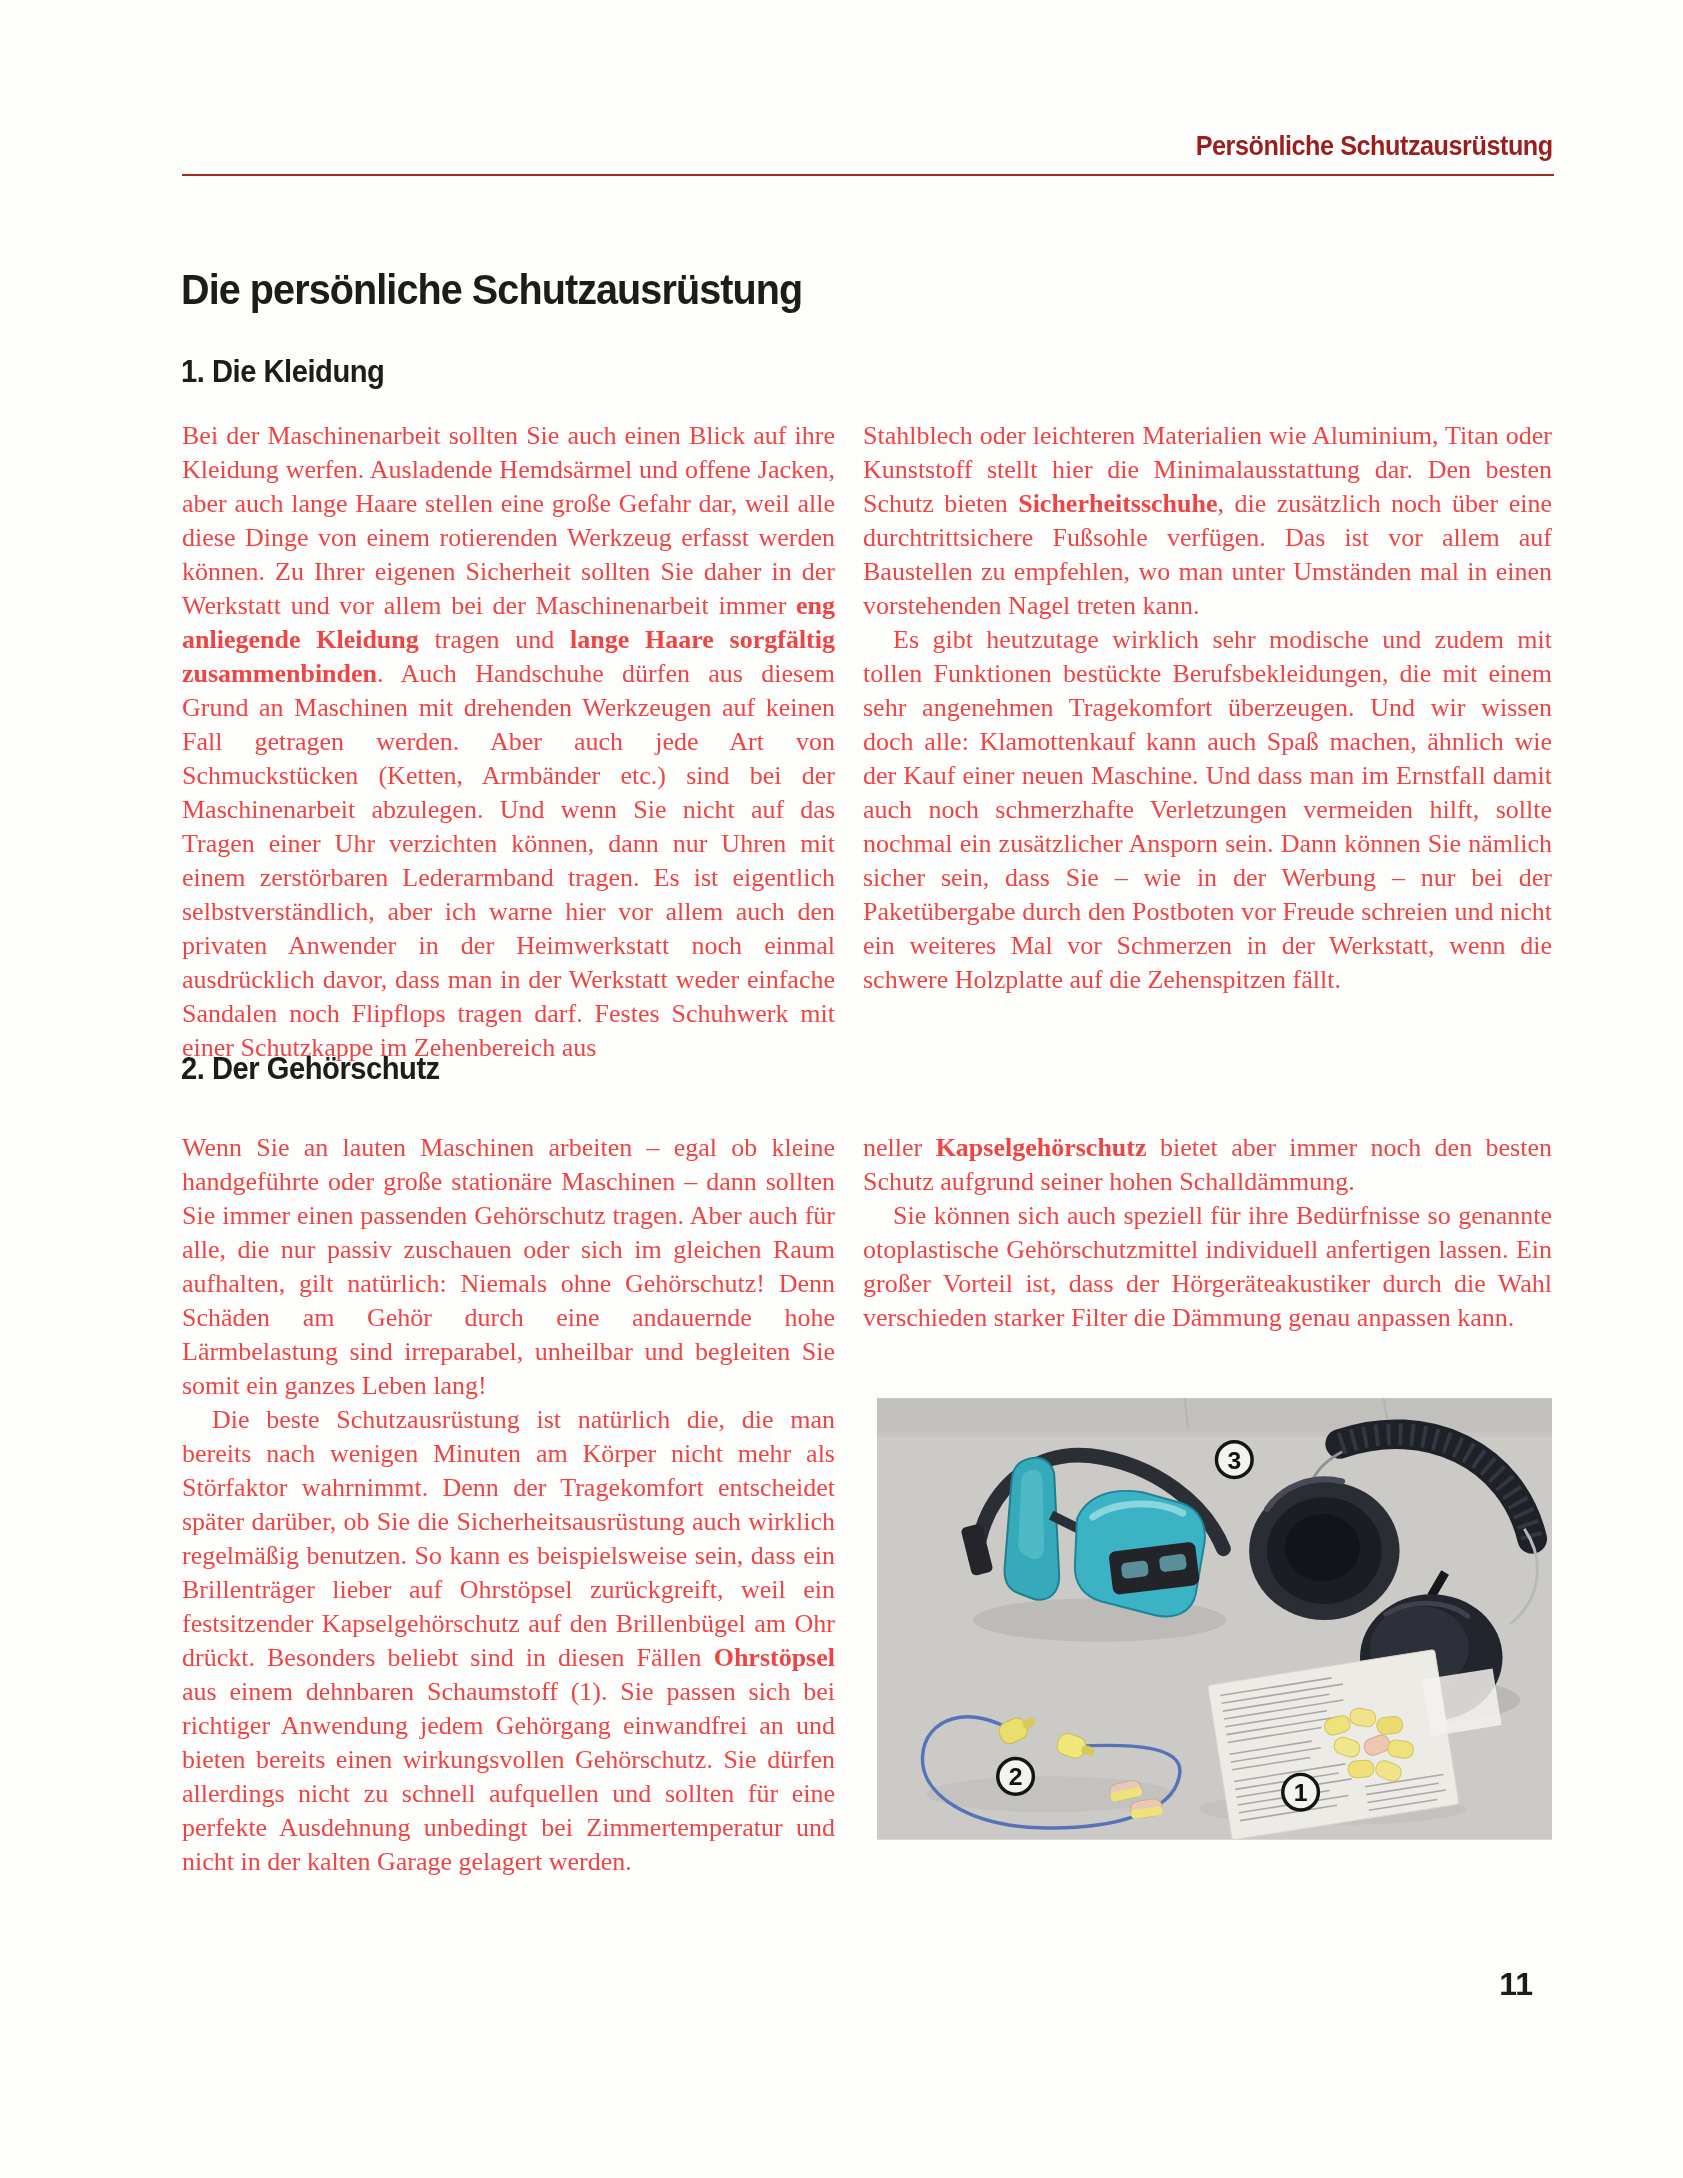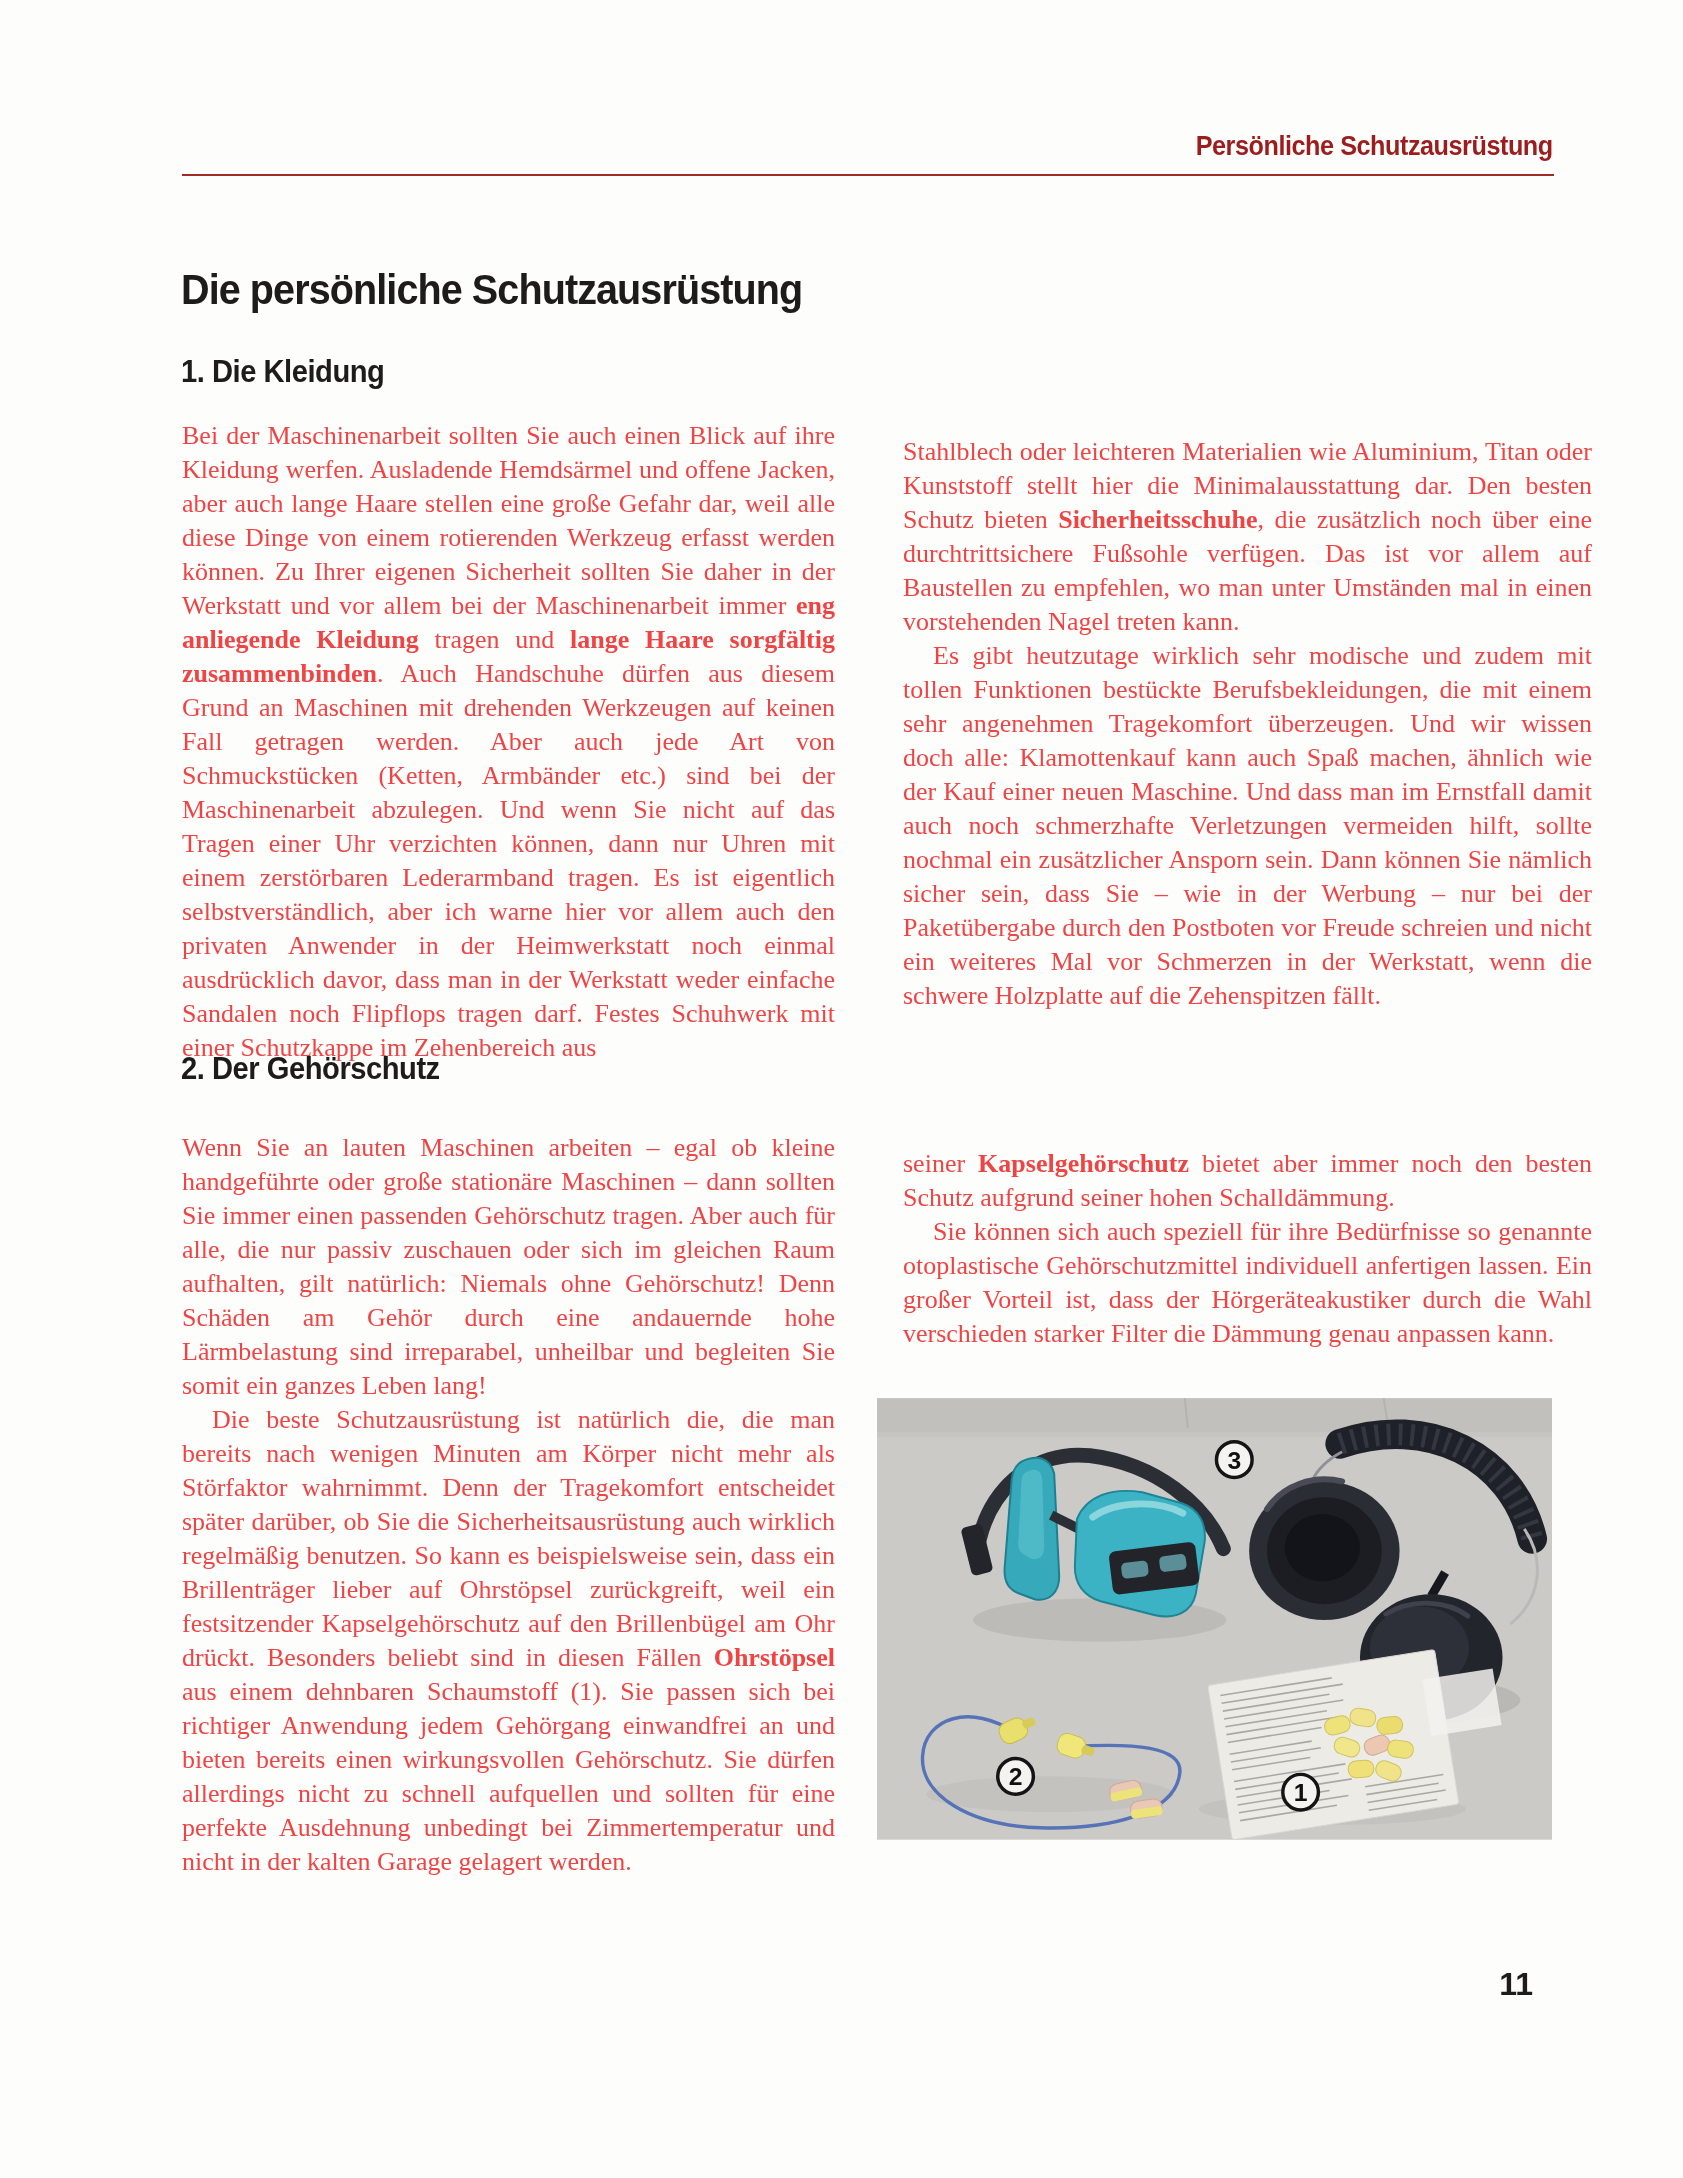--- a/index.html
+++ b/index.html
@@ -29,21 +29,21 @@
   #sec1-head{top:354px;}
   #sec2-head{top:1051px;}
   .col{
     position:absolute;font-size:26px;line-height:34px;text-align:justify;
     hyphens:auto;-webkit-hyphens:auto;color:#ef4444;
   }
   .col p{margin:0;}
   .col p.ind{text-indent:30px;}
   .col .b{font-weight:700;}
   .leftcol{left:182px;width:653px;}
-  .rightcol{left:903px;width:689px;margin-top:16px;}
+  .rightcol{left:863px;width:689px;}
   #sec1-left,#sec1-right{top:419px;}
   #sec2-left,#sec2-right{top:1131px;}
   figure.photo{position:absolute;left:877px;top:1398px;width:675px;height:442px;margin:0;}
   .page-num{
     position:absolute;top:1966px;right:150px;
     font-family:"Liberation Sans",sans-serif;font-weight:700;font-size:32px;color:#1d1c1a;
   }
 </style>
 </head>
 <body>
@@ -63,21 +63,21 @@
       <p><span>Stahlblech oder leichteren Materialien wie Aluminium, Titan oder Kunststoff stellt hier die Minimalausstattung dar. Den besten Schutz bieten </span><span class="b">Sicherheitsschuhe</span><span>, die zusätzlich noch über eine durchtrittsichere Fußsohle verfügen. Das ist vor allem auf Baustellen zu empfehlen, wo man unter Umständen mal in einen vorstehenden Nagel treten kann.</span></p>
       <p class="ind"><span>Es gibt heutzutage wirklich sehr modische und zudem mit tollen Funktionen bestückte Berufsbekleidungen, die mit einem sehr angenehmen Tragekomfort überzeugen. Und wir wissen doch alle: Klamottenkauf kann auch Spaß machen, ähnlich wie der Kauf einer neuen Maschine. Und dass man im Ernstfall damit auch noch schmerzhafte Verletzungen vermeiden hilft, sollte nochmal ein zusätzlicher Ansporn sein. Dann können Sie nämlich sicher sein, dass Sie – wie in der Werbung – nur bei der Paketübergabe durch den Postboten vor Freude schreien und nicht ein weiteres Mal vor Schmerzen in der Werkstatt, wenn die schwere Holzplatte auf die Zehenspitzen fällt.</span></p>
     </div>
 
   <h2 class="sec-head" id="sec2-head">2. Der Gehörschutz</h2>
   <div class="col leftcol" id="sec2-left">
       <p><span>Wenn Sie an lauten Maschinen arbeiten – egal ob kleine handgeführte oder große stationäre Maschinen – dann sollten Sie immer einen passenden Gehörschutz tragen. Aber auch für alle, die nur passiv zuschauen oder sich im gleichen Raum aufhalten, gilt natürlich: Niemals ohne Gehörschutz! Denn Schäden am Gehör durch eine andauernde hohe Lärmbelastung sind irreparabel, unheilbar und begleiten Sie somit ein ganzes Leben lang!</span></p>
       <p class="ind"><span>Die beste Schutzausrüstung ist natürlich die, die man bereits nach wenigen Minuten am Körper nicht mehr als Störfaktor wahrnimmt. Denn der Tragekomfort entscheidet später darüber, ob Sie die Sicherheitsausrüstung auch wirklich regelmäßig benutzen. So kann es beispielsweise sein, dass ein Brillenträger lieber auf Ohrstöpsel zurückgreift, weil ein festsitzender Kapselgehörschutz auf den Brillenbügel am Ohr drückt. Besonders beliebt sind in diesen Fällen </span><span class="b">Ohrstöpsel</span><span> aus einem dehnbaren Schaumstoff (1). Sie passen sich bei richtiger Anwendung jedem Gehörgang einwandfrei an und bieten bereits einen wirkungsvollen Gehörschutz. Sie dürfen allerdings nicht zu schnell aufquellen und sollten für eine perfekte Ausdehnung unbedingt bei Zimmertemperatur und nicht in der kalten Garage gelagert werden.</span></p>
     </div>
   <div class="col rightcol" id="sec2-right">
-      <p><span>seiner </span><span class="b">Kapselgehörschutz</span><span> bietet aber immer noch den besten Schutz aufgrund seiner hohen Schalldämmung.</span></p>
+      <p><span>neller </span><span class="b">Kapselgehörschutz</span><span> bietet aber immer noch den besten Schutz aufgrund seiner hohen Schalldämmung.</span></p>
       <p class="ind"><span>Sie können sich auch speziell für ihre Bedürfnisse so genannte otoplastische Gehörschutzmittel individuell anfertigen lassen. Ein großer Vorteil ist, dass der Hörgeräteakustiker durch die Wahl verschieden starker Filter die Dämmung genau anpassen kann.</span></p>
     </div>
 
   <figure class="photo">
     <svg width="675" height="442" viewBox="0 0 682 446" xmlns="http://www.w3.org/2000/svg">
 
       <rect width="682" height="446" fill="#cbcac7"></rect>
       <rect width="682" height="34" fill="#c1c0bd"></rect>
       <line x1="311" y1="0" x2="314" y2="30" stroke="#b3b2af" stroke-width="2"></line>
       <line x1="512" y1="0" x2="516" y2="26" stroke="#b3b2af" stroke-width="2"></line>

